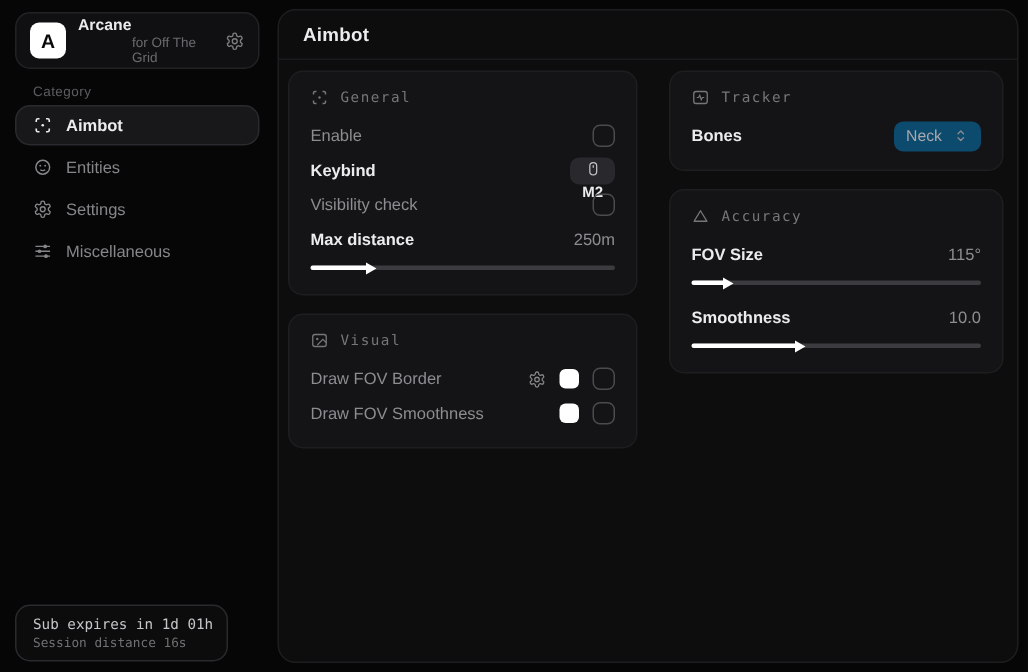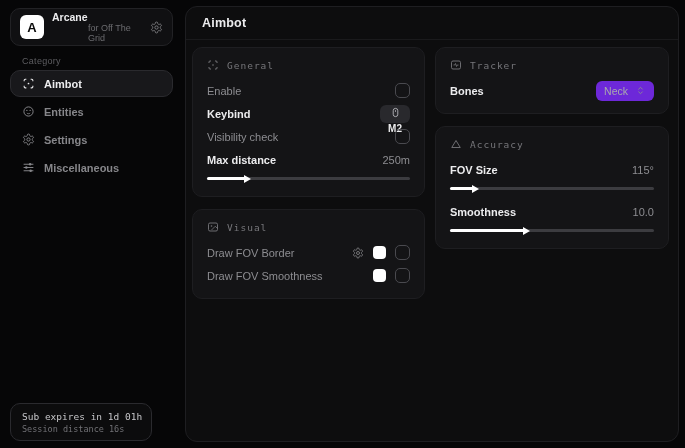--- a/index.html
+++ b/index.html
@@ -36,21 +36,21 @@
   .app-sub{font-size:9px;color:var(--text_dim);padding-left:36px;}
   .app-gear{color:#7e7e82;}
 
   .category-label{
     position:absolute;left:22px;top:56px;font-size:9px;color:#5d5d61;letter-spacing:.3px;
   }
   .nav{position:absolute;left:10px;top:70px;width:163px;}
   .nav-item{
     height:27px;margin-bottom:1px;display:flex;align-items:center;gap:9px;
     padding:0 11px;border-radius:10px;border:1px solid transparent;
-    font-size:11px;color:#86868a;cursor:default;font-weight:bold;
+    font-size:11px;color:#86868a;cursor:default;
   }
   .nav-item.active{
     background:var(--active_item_bg);border-color:var(--active_item_border);
     color:var(--text_primary);font-weight:bold;
   }
   .sub-card{
     position:absolute;left:10px;top:403px;width:142px;height:38px;
     border:1px solid var(--active_item_border);border-radius:10px;
     background:#0c0c0d;padding:5px 11px;
     font-family:"DejaVu Sans Mono", monospace;
@@ -63,21 +63,21 @@
   .main{
     position:absolute;left:185px;top:6px;width:494px;height:436px;
     background:var(--panel_bg);border:1px solid var(--panel_border);border-radius:12px;
     overflow:hidden;
   }
   .main-header{
     height:33px;display:flex;align-items:center;padding:0 16px;
     border-bottom:1px solid #1a1a1c;
   }
   .main-title{font-size:12.5px;font-weight:bold;color:var(--text_primary);letter-spacing:.2px;}
-  .content{display:flex;gap:10px;padding:7px 9px 0 6px;}
+  .content{display:flex;gap:21px;padding:7px 9px 0 6px;}
   .col-left{width:233px;flex:0 0 auto;display:flex;flex-direction:column;gap:12px;}
   .col-right{flex:1;display:flex;flex-direction:column;gap:12px;}
 
   .card{
     background:var(--card_bg);border:1px solid #1e1e21;border-radius:10px;
     padding:11px 14px 12px;
   }
   .card-header{
     display:flex;align-items:center;gap:8px;color:#76767a;
     font-family:"DejaVu Sans Mono", monospace;font-size:9.5px;letter-spacing:1px;
@@ -101,21 +101,21 @@
   .row-gear{color:#86868a;}
 
   .keybadge{
     display:flex;align-items:center;gap:5px;background:var(--control_bg);
     border-radius:6px;padding:2px 8px;height:18px;
     color:var(--text_primary);font-size:10px;font-weight:bold;flex-direction:column;
   }
   .keybadge .icon{color:#c4c4c8;}
 
   .dropdown{
-    display:flex;align-items:center;gap:7px;background:#6d28d9;
+    display:flex;align-items:center;gap:7px;background:#0c4a6e;
     border-radius:6px;padding:2px 8px;height:20px;
     color:#a9a9ad;font-size:10.5px;
   }
   .dropdown .icon{color:#8b8b8f;}
 
   .slider{position:relative;height:9px;margin-top:4px;margin-bottom:1px;}
   .slider .track{position:absolute;left:0;right:0;top:3px;height:3px;background:var(--track);border-radius:2px;}
   .slider .fill{position:absolute;left:0;top:3px;height:3px;background:var(--accent);border-radius:2px;width:0;}
   .slider .thumb{
     position:absolute;top:.5px;width:0;height:0;

